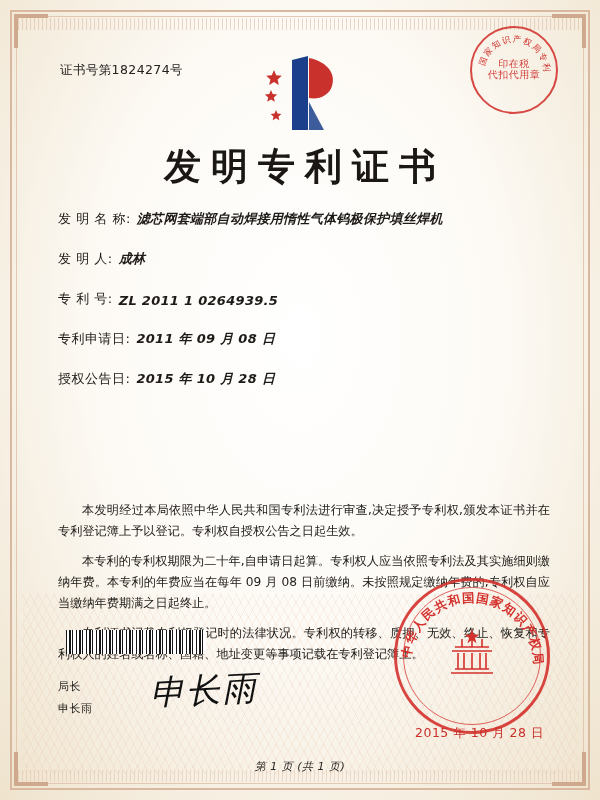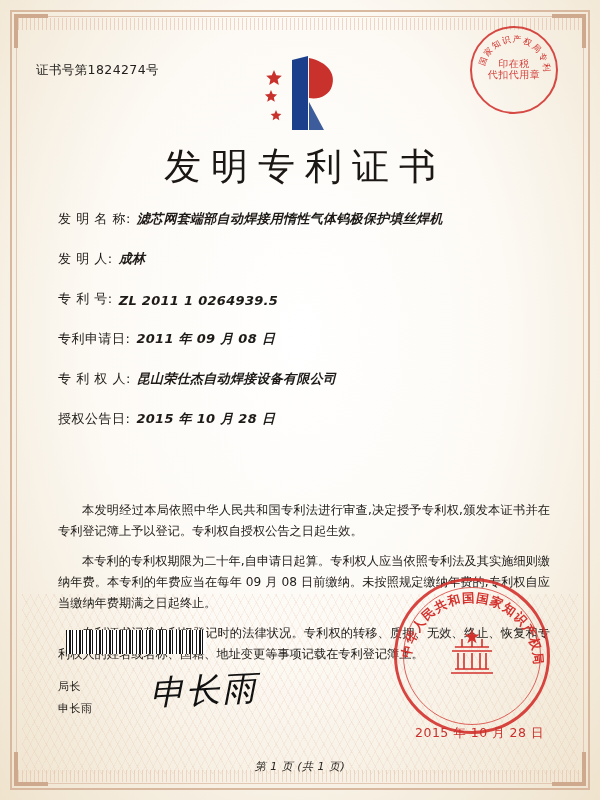--- a/index.html
+++ b/index.html
@@ -89,21 +89,21 @@
       repeating-linear-gradient(-62deg,
         rgba(226,188,160,0.16) 0px,
         rgba(226,188,160,0.16) 1px,
         rgba(255,255,255,0) 1px,
         rgba(255,255,255,0) 7px);
     pointer-events: none;
   }
 
   .cert-no {
     position: absolute;
-    left: 36px;
+    left: 60px;
     top: 62px;
     font-size: 12.5px;
     color: #23201e;
     letter-spacing: .4px;
   }
 
   
   .emblem {
     position: absolute;
     left: 262px;
@@ -144,21 +144,21 @@
     border-radius: 50%;
   }
 
   .title {
     position: absolute;
     left: 0; right: 0;
     top: 142px;
     text-align: center;
     font-family: "DejaVu Serif", "Liberation Serif", serif;
     font-size: 37px;
-    font-weight: normal;
+    font-weight: bold;
     color: #1a1714;
     letter-spacing: 10px;
     text-indent: 10px;
   }
 
   .fields {
     position: absolute;
     left: 58px;
     top: 210px;
     right: 48px;
@@ -342,24 +342,20 @@
     </div>
     <div class="field">
       <span class="lab">专 利 号:</span>
       <span class="val">ZL 2011 1 0264939.5</span>
     </div>
     <div class="field">
       <span class="lab">专利申请日:</span>
       <span class="val">2011 年 09 月 08 日</span>
     </div>
     <div class="field">
-      <span class="lab">专 利 权 人:</span>
-      <span class="val">昆山荣仕杰自动焊接设备有限公司</span>
-    </div>
-    <div class="field">
       <span class="lab">授权公告日:</span>
       <span class="val">2015 年 10 月 28 日</span>
     </div>
   </div>
 
   <div class="body-text">
     <p>本发明经过本局依照中华人民共和国专利法进行审查,决定授予专利权,颁发本证书并在专利登记簿上予以登记。专利权自授权公告之日起生效。</p>
     <p>本专利的专利权期限为二十年,自申请日起算。专利权人应当依照专利法及其实施细则缴纳年费。本专利的年费应当在每年 09 月 08 日前缴纳。未按照规定缴纳年费的,专利权自应当缴纳年费期满之日起终止。</p>
     <p>专利证书记载专利权登记时的法律状况。专利权的转移、质押、无效、终止、恢复和专利权人的姓名或名称、国籍、地址变更等事项记载在专利登记簿上。</p>
   </div>

